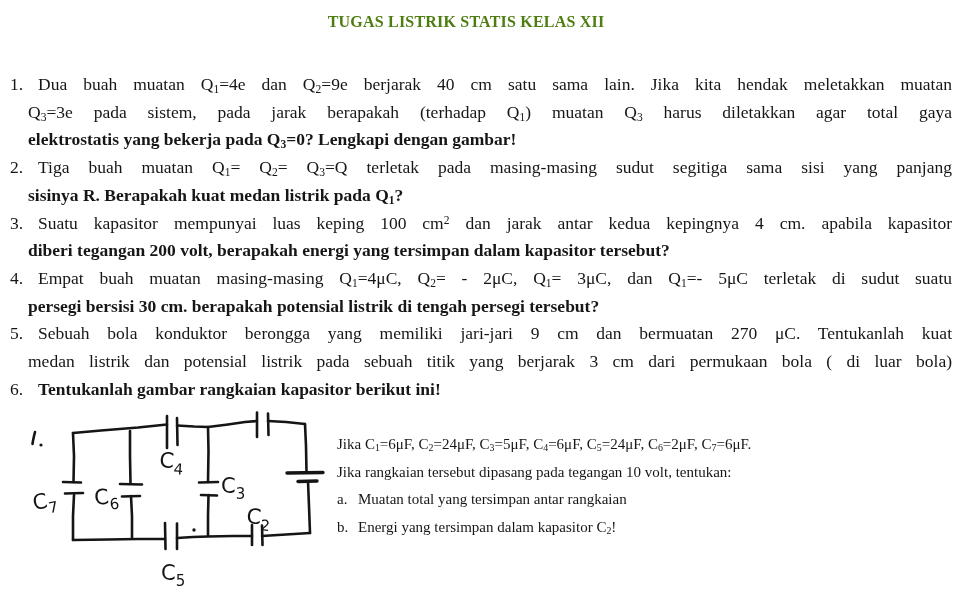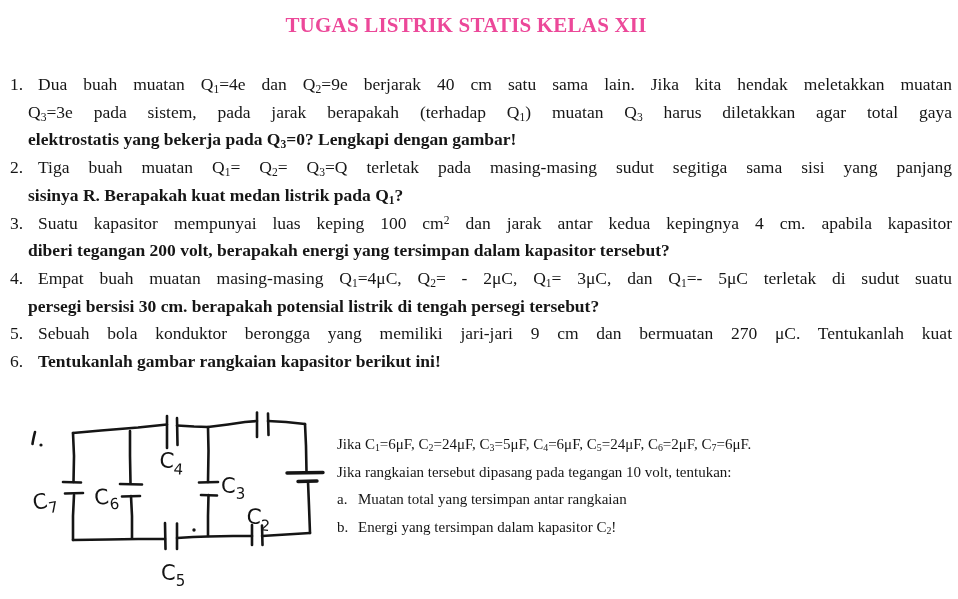--- a/index.html
+++ b/index.html
@@ -3,21 +3,21 @@
 <meta charset="utf-8">
 <style>
   html,body{margin:0;padding:0;background:#ffffff;}
   .page{
     position:relative;width:958px;height:599px;overflow:hidden;background:#ffffff;
     font-family:"Liberation Serif","DejaVu Serif",serif;color:#161616;
   }
   .doc-title{
     position:absolute;top:13px;left:0;right:0;
     text-align:center;padding-right:26px;box-sizing:border-box;
-    font-weight:bold;font-size:21px;letter-spacing:0.2px;color:#ec4899;
+    font-weight:bold;font-size:16px;letter-spacing:0.2px;color:#4d7c0f;
   }
   .problems{
     position:absolute;top:71px;left:0;width:958px;box-sizing:border-box;
     padding:0 6px 0 28px;font-size:17.5px;
   }
   .problem{position:relative;}
   .pnum{position:absolute;left:-18px;top:0;line-height:27.7px;}
   .pline{line-height:27.7px;}
   .first{text-indent:10px;}
   .jline{text-align:justify;text-align-last:justify;}
@@ -63,20 +63,21 @@
 
     <div class="problem">
       <span class="pnum">4.</span>
       <div class="pline first jline">Empat buah muatan masing-masing Q<sub>1</sub>=4μC, Q<sub>2</sub>= - 2μC, Q<sub>1</sub>= 3μC, dan Q<sub>1</sub>=- 5μC terletak di sudut suatu</div>
       <div class="pline lline">persegi bersisi 30 cm. berapakah potensial listrik di tengah persegi tersebut?</div>
     </div>
 
     <div class="problem">
       <span class="pnum">5.</span>
       <div class="pline first jline">Sebuah bola konduktor berongga yang memiliki jari-jari 9 cm dan bermuatan 270 μC. Tentukanlah kuat</div>
+      <div class="pline jline">medan listrik dan potensial listrik pada sebuah titik yang berjarak 3 cm dari permukaan bola ( di luar bola)</div>
     </div>
 
     <div class="problem">
       <span class="pnum">6.</span>
       <div class="pline first lline">Tentukanlah gambar rangkaian kapasitor berikut ini!</div>
     </div>
 
   </div>
 
   <svg class="circuit" viewBox="0 0 322 192" width="322" height="192" fill="none" stroke="#151515" stroke-width="2.6" stroke-linecap="round" stroke-linejoin="round">

